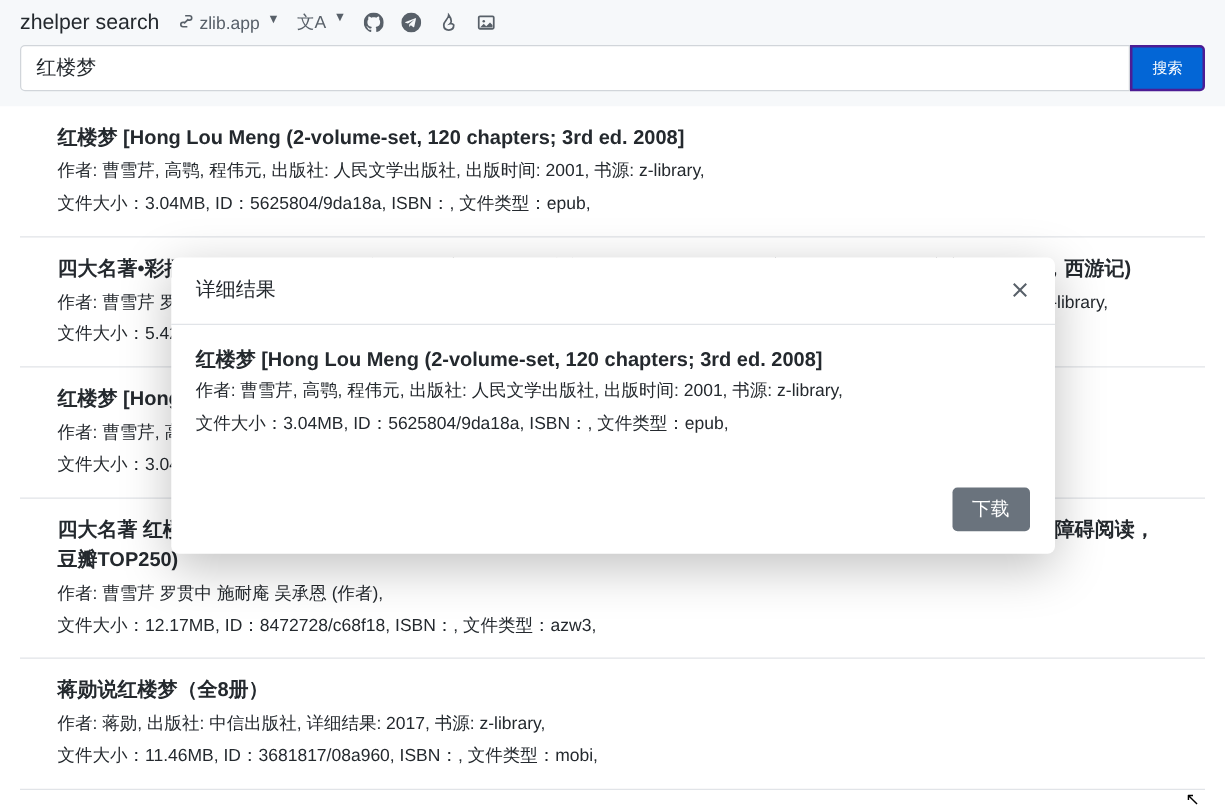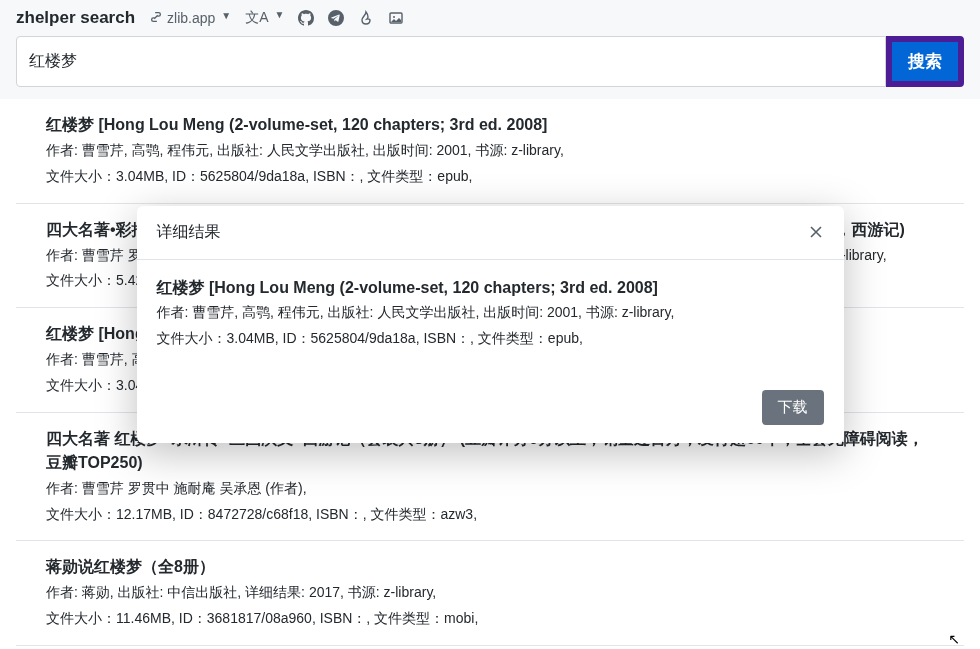--- a/index.html
+++ b/index.html
@@ -1,25 +1,25 @@
 <!DOCTYPE html>
 <html><head>
 <meta charset="utf-8">
 <style>
 * { box-sizing: border-box; margin: 0; padding: 0; }
 body { font-family: -apple-system, BlinkMacSystemFont, "Segoe UI", Helvetica, Arial, sans-serif; background: #fff; color: #24292e; font-size: 14px; width: 980px; height: 649px; overflow: hidden; position: relative; }
 .navbar { display: flex; align-items: center; padding: 8px 16px; gap: 14px; background: #f6f8fa; }
-.brand { font-weight: 700; font-size: 17px; color: #24292e; }
+.brand { font-weight: 400; font-size: 17px; color: #24292e; }
 .nav-link { display: inline-flex; align-items: flex-start; gap: 4px; color: #586069; font-size: 14px; text-decoration: none; }
 .nav-icon { color: #586069; display: inline-flex; }
 .chev { font-size: 10px; margin-left: 2px; }
 .search-wrap { padding: 0 16px 12px 16px; background: #f6f8fa; }
 .search-row { display: flex; }
 .search-input { flex: 1; padding: 8px 12px; font-size: 16px; border: 1px solid #d1d5da; border-radius: 4px 0 0 4px; background: #fff; color: #24292e; }
-.search-btn { background: #0366d6; color: #fff; border: 6px solid #4c1d95; padding: 8px 16px; font-size: 17px; border-radius: 0 4px 4px 0; cursor: pointer; font-weight: bold; }
+.search-btn { background: #0366d6; color: #fff; border: 2px solid #4c1d95; padding: 8px 16px; font-size: 12px; border-radius: 0 4px 4px 0; cursor: pointer; }
 .results { padding: 0 16px; }
 .result { padding: 14px 30px 14px 30px; border-bottom: 1px solid #e1e4e8; cursor: pointer; }
 .result-title { font-weight: 700; font-size: 16px; color: #24292e; line-height: 1.5; }
 .result-meta { color: #24292e; font-size: 14px; line-height: 1.7; margin-top: 2px; }
 .overlay { position: absolute; inset: 0; background: rgba(0,0,0,0); display: flex; align-items: center; justify-content: center; }
 .modal { width: 707px; background: #fff; border-radius: 6px; box-shadow: 0 10px 40px rgba(0,0,0,0.25); }
 .modal-head { display: flex; align-items: center; justify-content: space-between; padding: 16px 20px; border-bottom: 1px solid #e1e4e8; }
 .modal-title { font-size: 16px; color: #24292e; }
 .modal-close { cursor: pointer; color: #586069; font-size: 18px; }
 .modal-body { padding: 18px 20px 28px 20px; }

